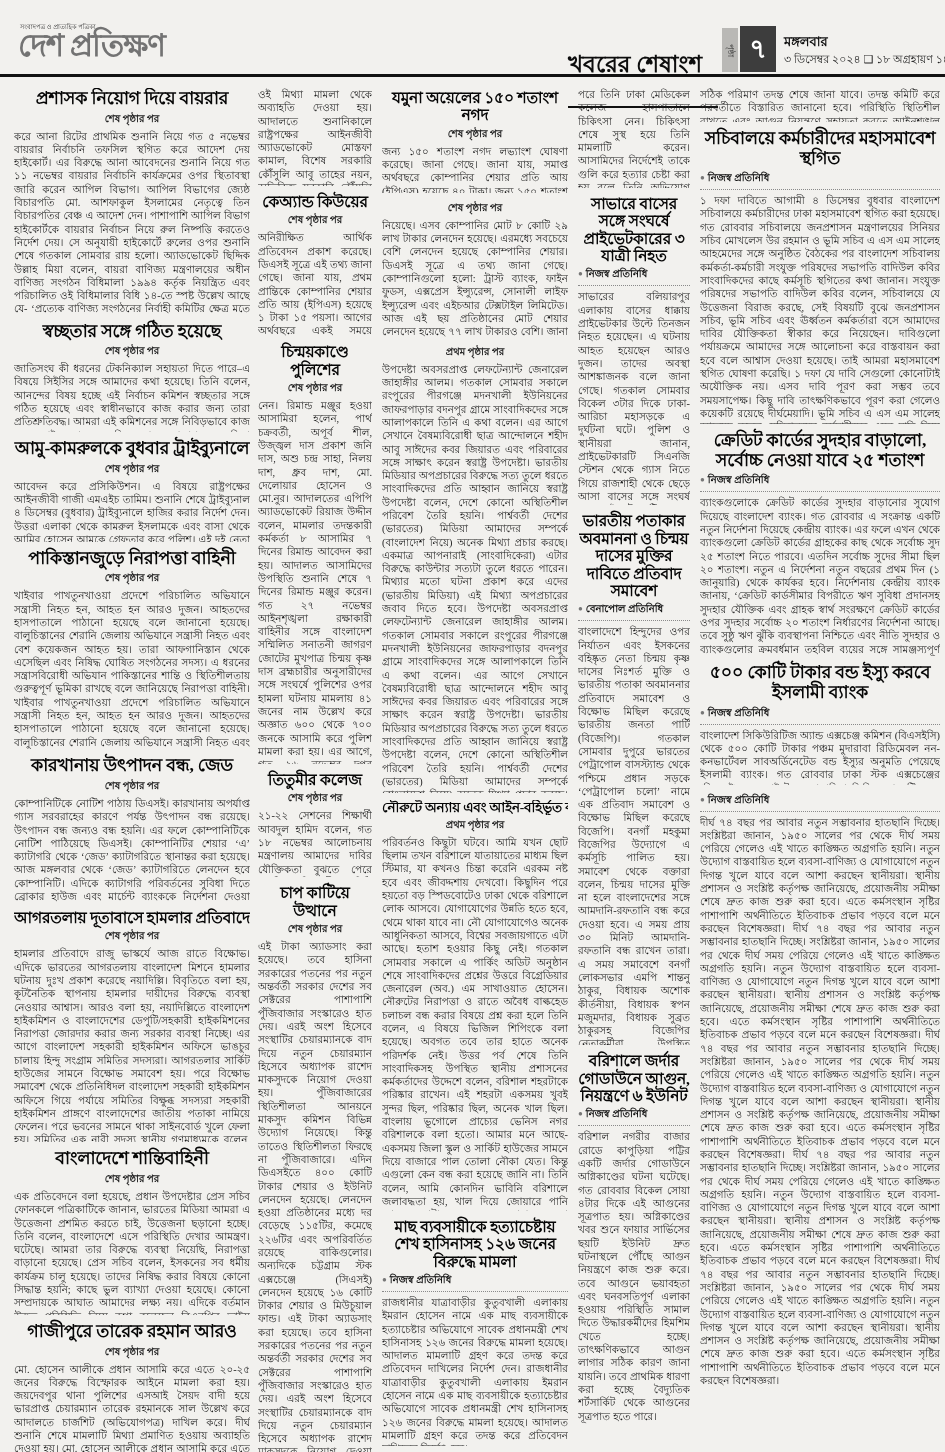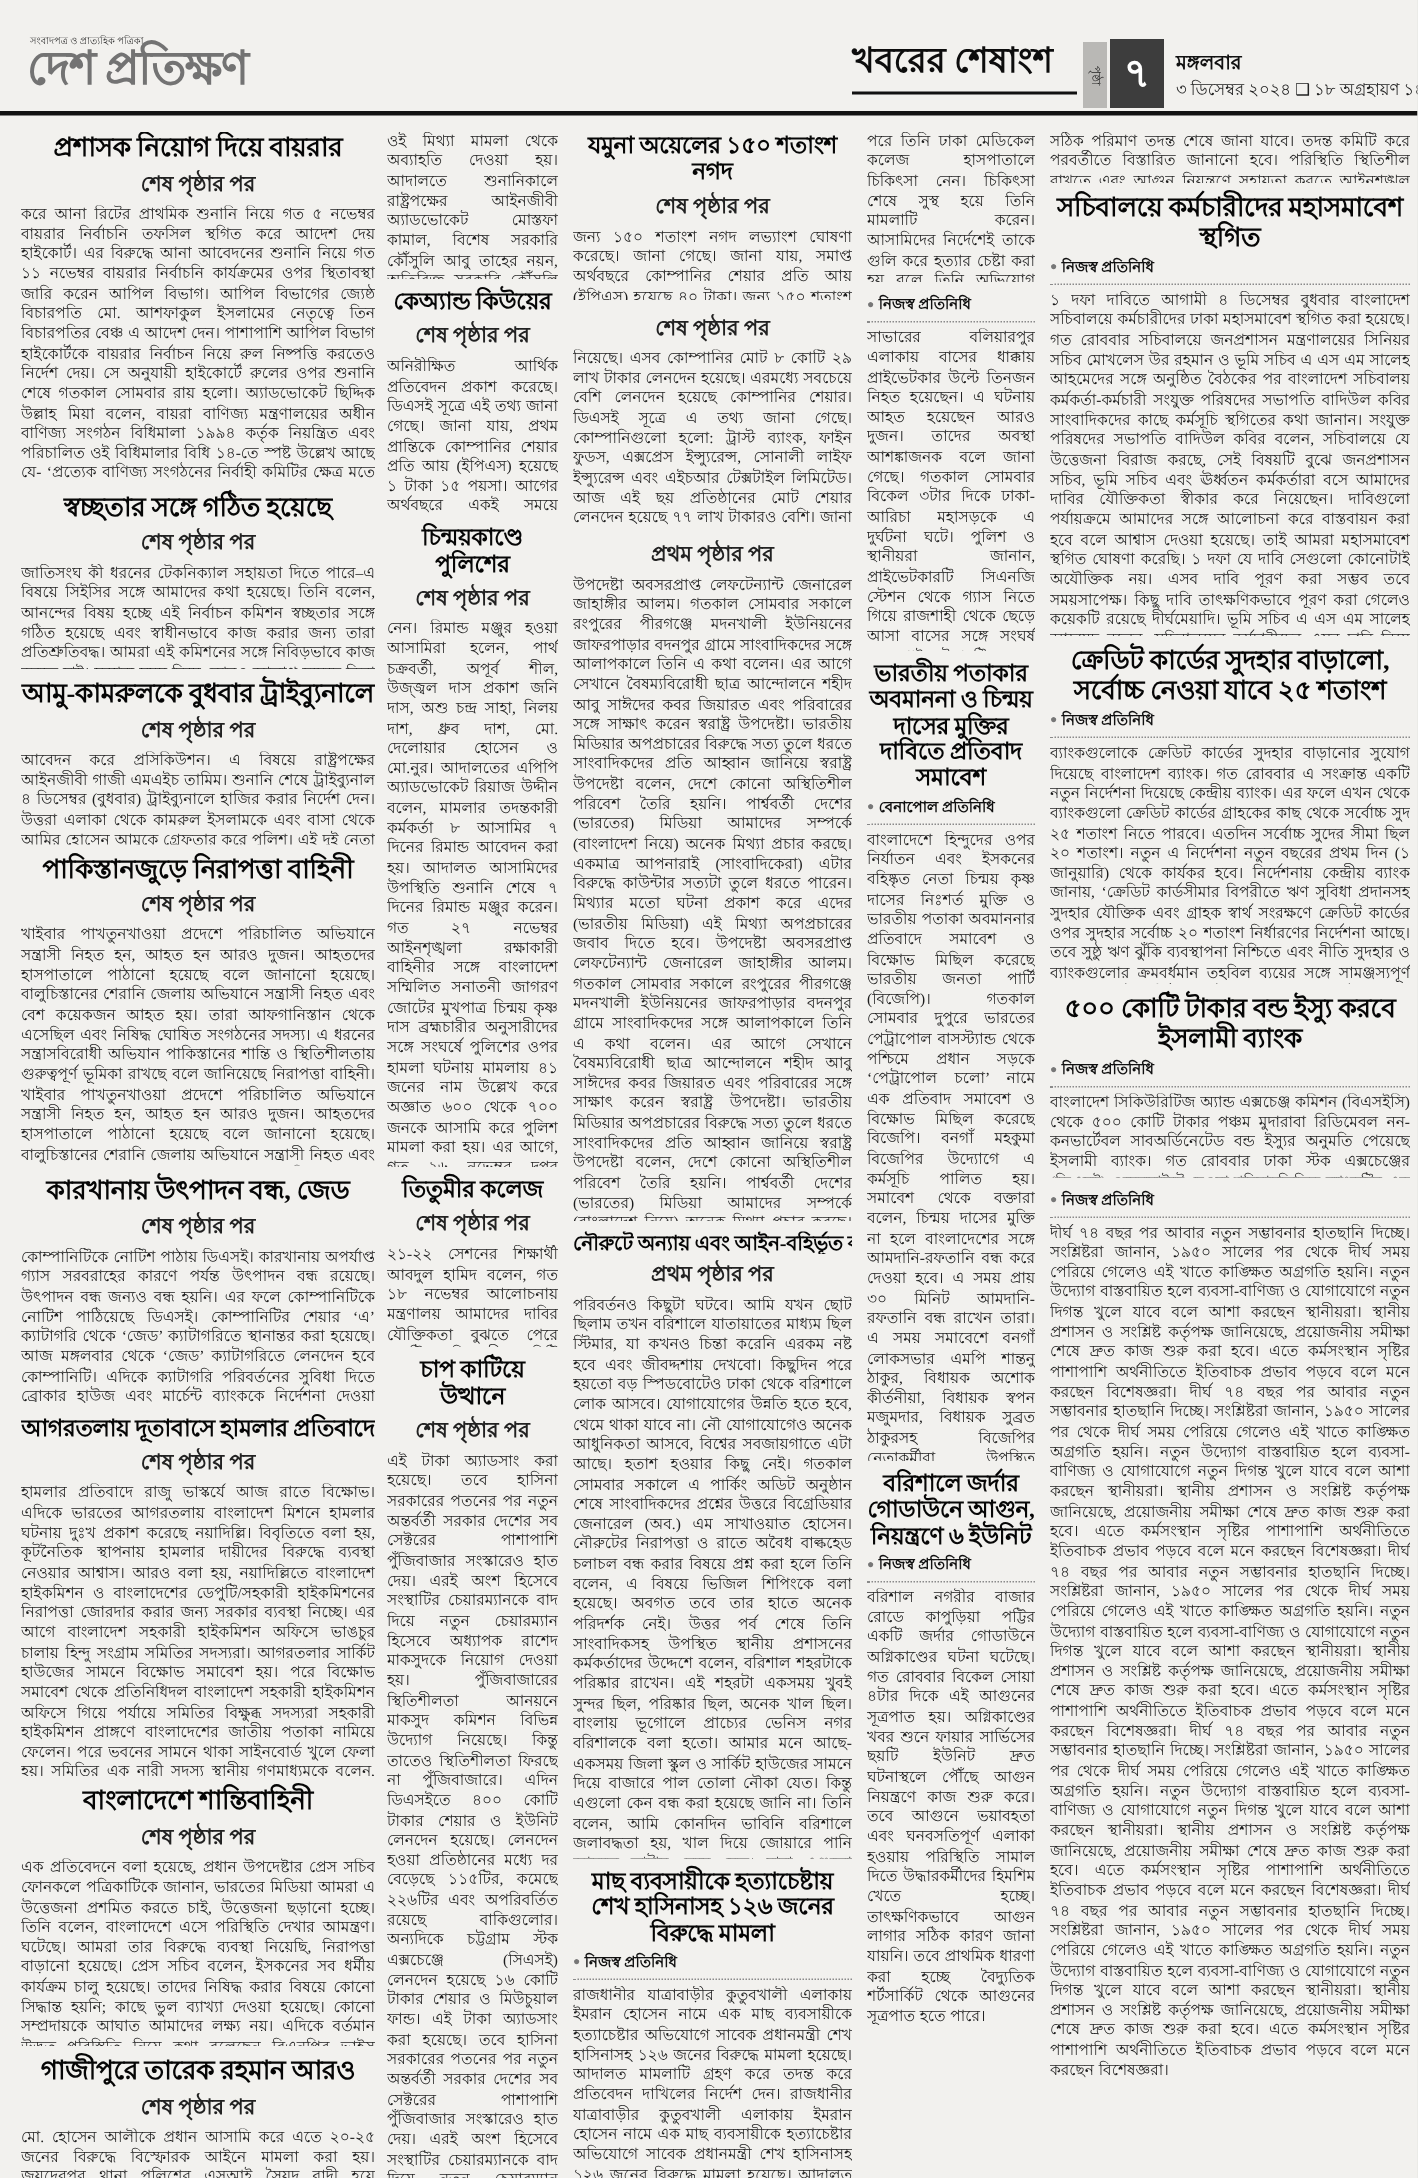--- a/index.html
+++ b/index.html
@@ -1,37 +1,37 @@
 <!DOCTYPE html>
 <html><head>
 <meta charset="utf-8">
 <style>
   html,body{margin:0;padding:0;}
   body{background:#d8d7d4;font-family:"Liberation Serif","DejaVu Serif",serif;}
   #paper{position:relative;width:945px;height:1452px;background:#f2f1ee;color:#1b1b1b;overflow:hidden;margin:0 auto;}
   
   #logo{position:absolute;left:18px;top:30px;font-size:31px;font-weight:900;letter-spacing:-1px;color:#737373;line-height:1;}
   #tagline{position:absolute;left:20px;top:22px;font-size:6.5px;color:#333;}
-  #section-wrap{position:absolute;left:568px;top:22px;width:150px;border-bottom:2.5px solid #111;padding-bottom:0;}
+  #section-wrap{position:absolute;left:568px;top:46px;width:150px;border-bottom:2.5px solid #111;padding-bottom:21px;}
   #section-title{font-size:23px;font-weight:800;color:#0d0d0d;white-space:nowrap;}
   #pageword-box{position:absolute;left:722px;top:28px;width:16px;height:44px;background:#b9b8b5;color:#222;
     font-size:8px;writing-mode:vertical-rl;text-align:center;line-height:16px;}
   #pagenum-box{position:absolute;left:740px;top:26px;width:36px;height:46px;background:#3d3d3d;color:#fff;
     font-size:27px;font-weight:800;text-align:center;line-height:46px;}
   #weekday{position:absolute;left:784px;top:32px;font-size:13px;font-weight:800;color:#111;}
   #dateline{position:absolute;left:784px;top:51px;font-size:11px;color:#222;white-space:nowrap;}
   #masthead-rule{position:absolute;left:0;top:74px;width:945px;height:2.5px;background:#121212;}
   
   .block{position:absolute;top:88px;height:1364px;overflow:hidden;}
   article{display:block;margin:0 0 7px 0;}
   .head{font-weight:800;color:#060606;text-align:center;line-height:1.12;margin:1px 0 2px 0;letter-spacing:-0.2px;}
   .hs-lg{font-size:17.5px;}
   .hs-md{font-size:15.5px;}
   .hs-sm{font-size:13.5px;white-space:nowrap;overflow:hidden;}
-  .kicker{font-size:14px;font-weight:700;text-align:center;color:#222;margin-bottom:2px;}
+  .kicker{font-size:10px;font-weight:700;text-align:center;color:#222;margin-bottom:2px;}
   .byline{font-size:10px;font-weight:700;color:#111;margin:2px 0 1px 0;}
   .byline .dot{color:#777;font-size:8px;vertical-align:1px;margin-right:3px;}
   .dotted{border-top:1px dotted #8a8a8a;margin:2px 0 4px 0;height:0;}
   .body{font-size:10.3px;line-height:13.3px;text-align:justify;color:#1d1d1d;overflow:hidden;
         word-spacing:0.5px;}
 </style>
 </head>
 <body>
 
 <div id="paper">
@@ -137,20 +137,21 @@
         <div class="byline"><span class="dot">●</span><span>নিজস্ব প্রতিনিধি</span></div>
         <div class="dotted"></div>
         <div class="body" style="height: 150px;">রাজধানীর যাত্রাবাড়ীর কুতুবখালী এলাকায় ইমরান হোসেন নামে এক মাছ ব্যবসায়ীকে হত্যাচেষ্টার অভিযোগে সাবেক প্রধানমন্ত্রী শেখ হাসিনাসহ ১২৬ জনের বিরুদ্ধে মামলা হয়েছে। আদালত মামলাটি গ্রহণ করে তদন্ত করে প্রতিবেদন দাখিলের নির্দেশ দেন। রাজধানীর যাত্রাবাড়ীর কুতুবখালী এলাকায় ইমরান হোসেন নামে এক মাছ ব্যবসায়ীকে হত্যাচেষ্টার অভিযোগে সাবেক প্রধানমন্ত্রী শেখ হাসিনাসহ ১২৬ জনের বিরুদ্ধে মামলা হয়েছে। আদালত মামলাটি গ্রহণ করে তদন্ত করে প্রতিবেদন দাখিলের নির্দেশ দেন।</div>
       </article>
     </section>
     <section class="block" style="left: 578px; width: 112px;">
       <article>
         <div class="body" style="height: 100px;">পরে তিনি ঢাকা মেডিকেল কলেজ হাসপাতালে চিকিৎসা নেন। চিকিৎসা শেষে সুস্থ হয়ে তিনি মামলাটি করেন। আসামিদের নির্দেশেই তাকে গুলি করে হত্যার চেষ্টা করা হয় বলে তিনি অভিযোগ করেন।</div>
       </article>
       <article>
+        <div class="head hs-md">সাভারে বাসের সঙ্গে সংঘর্ষে প্রাইভেটকারের ৩ যাত্রী নিহত</div>
         <div class="byline"><span class="dot">●</span><span>নিজস্ব প্রতিনিধি</span></div>
         <div class="dotted"></div>
         <div class="body" style="height: 215px;">সাভারের বলিয়ারপুর এলাকায় বাসের ধাক্কায় প্রাইভেটকার উল্টে তিনজন নিহত হয়েছেন। এ ঘটনায় আহত হয়েছেন আরও দুজন। তাদের অবস্থা আশঙ্কাজনক বলে জানা গেছে। গতকাল সোমবার বিকেল ৩টার দিকে ঢাকা-আরিচা মহাসড়কে এ দুর্ঘটনা ঘটে। পুলিশ ও স্থানীয়রা জানান, প্রাইভেটকারটি সিএনজি স্টেশন থেকে গ্যাস নিতে গিয়ে রাজশাহী থেকে ছেড়ে আসা বাসের সঙ্গে সংঘর্ষ হয়। প্রাইভেটকারটি দুমড়ে-মুচড়ে থাকা পাঁচজন গুরুতর আহত হন। পরে নাজিম উদ্দিন ও ইব্রাহিমের মরদেহ উদ্ধার করা হয়। তারা তিনজনই স্থানীয় বাসিন্দা বলে জানা গেছে। আহত অবস্থায় কল্যাণপুর ও অন্যজনকে ঢাকা মেডিকেল কলেজ হাসপাতালে পাঠানো হয়।</div>
       </article>
       <article>
         <div class="head hs-md">ভারতীয় পতাকার অবমাননা ও চিন্ময় দাসের মুক্তির দাবিতে প্রতিবাদ সমাবেশ</div>
         <div class="byline"><span class="dot">●</span><span>বেনাপোল প্রতিনিধি</span></div>
         <div class="dotted"></div>
         <div class="body" style="height: 420px;">বাংলাদেশে হিন্দুদের ওপর নির্যাতন এবং ইসকনের বহিষ্কৃত নেতা চিন্ময় কৃষ্ণ দাসের নিঃশর্ত মুক্তি ও ভারতীয় পতাকা অবমাননার প্রতিবাদে সমাবেশ ও বিক্ষোভ মিছিল করেছে ভারতীয় জনতা পার্টি (বিজেপি)। গতকাল সোমবার দুপুরে ভারতের পেট্রাপোল বাসস্ট্যান্ড থেকে পশ্চিমে প্রধান সড়কে ‘পেট্রাপোল চলো’ নামে এক প্রতিবাদ সমাবেশ ও বিক্ষোভ মিছিল করেছে বিজেপি। বনগাঁ মহকুমা বিজেপির উদ্যোগে এ কর্মসূচি পালিত হয়। সমাবেশ থেকে বক্তারা বলেন, চিন্ময় দাসের মুক্তি না হলে বাংলাদেশের সঙ্গে আমদানি-রফতানি বন্ধ করে দেওয়া হবে। এ সময় প্রায় ৩০ মিনিট আমদানি-রফতানি বন্ধ রাখেন তারা। এ সময় সমাবেশে বনগাঁ লোকসভার এমপি শান্তনু ঠাকুর, বিধায়ক অশোক কীর্তনীয়া, বিধায়ক স্বপন মজুমদার, বিধায়ক সুব্রত ঠাকুরসহ বিজেপির নেতাকর্মীরা উপস্থিত ছিলেন।</div>
       </article>

